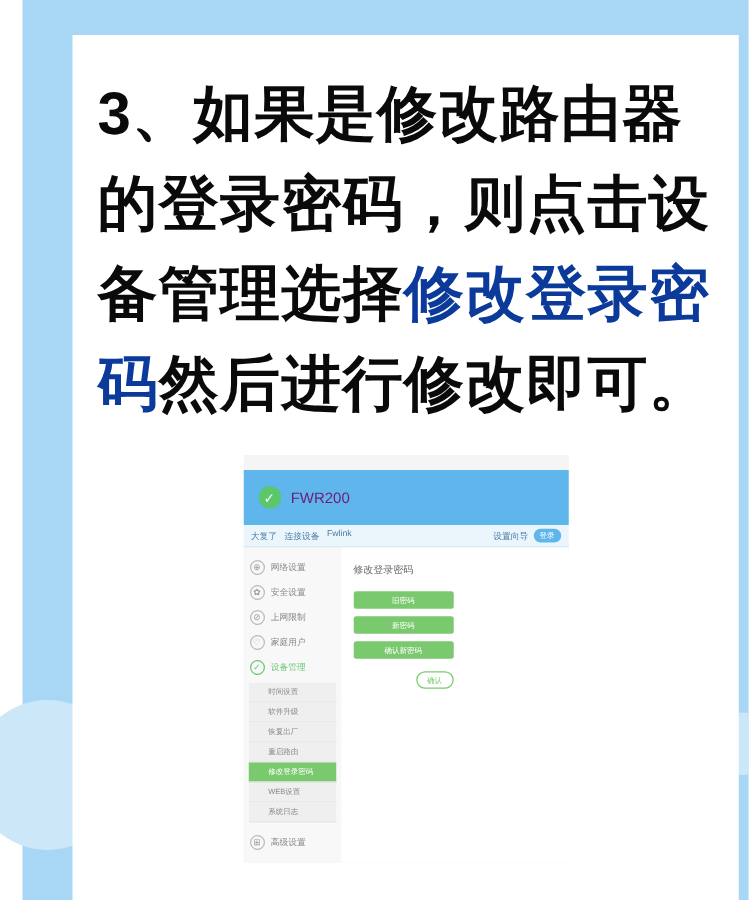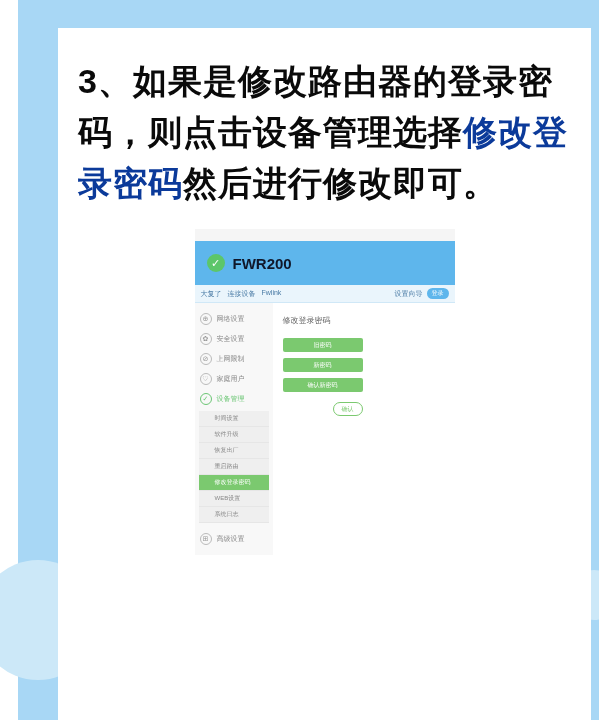--- a/index.html
+++ b/index.html
@@ -22,21 +22,21 @@
     .white-card {
       position: absolute;
       left: 40px;
       top: 28px;
       right: 8px;
       bottom: 0;
       background: #fff;
       padding: 28px 20px 10px 20px;
     }
     .instruction-text {
-      font-size: 34px;
+      font-size: 48px;
       font-weight: 900;
       line-height: 1.5;
       color: #0a0a0a;
       letter-spacing: 1px;
       font-family: "Microsoft YaHei", "Heiti SC", sans-serif;
     }
     .highlighted {
       color: #0b3a9a;
       font-weight: 900;
     }
@@ -63,23 +63,23 @@
       height: 18px;
       border-radius: 50%;
       background: #5cc66a;
       display: flex;
       align-items: center;
       justify-content: center;
       color: #fff;
       font-size: 11px;
     }
     .device-name {
-      color: #0f172a;
-      font-size: 15px;
-      font-weight: 700;
+      color: #701a75;
+      font-size: 12px;
+      font-weight: 400;
     }
     .nav-bar {
       height: 18px;
       background: #eaf5fc;
       border-bottom: 1px solid #d0e8f7;
       display: flex;
       align-items: center;
       padding: 0 6px;
       font-size: 7px;
       color: #4a7ba5;

